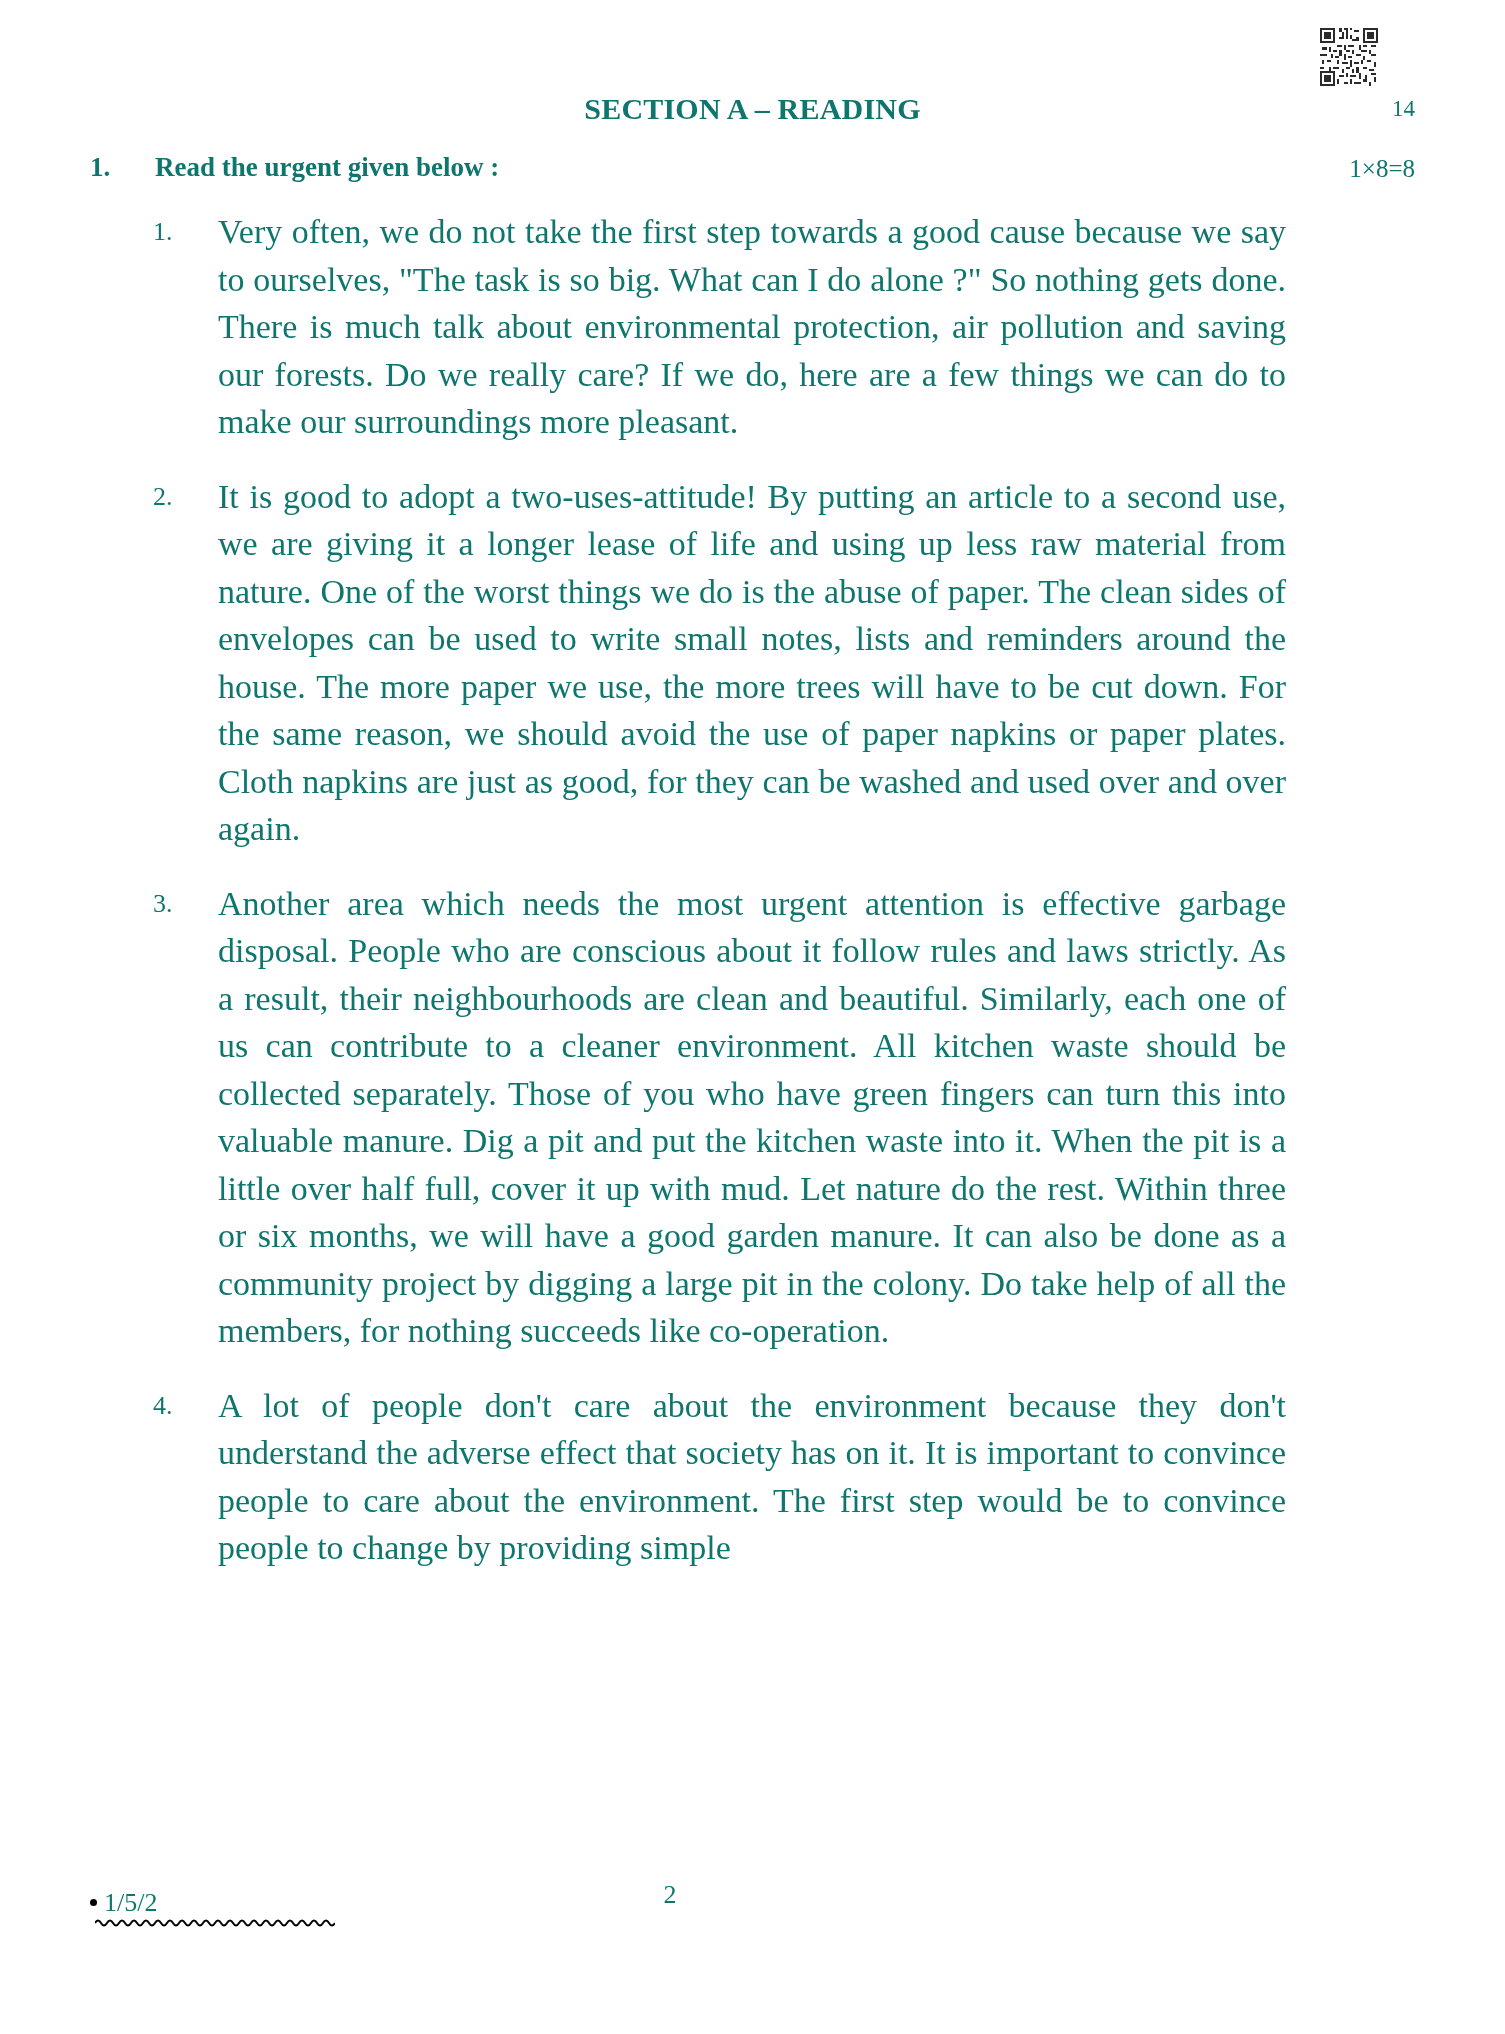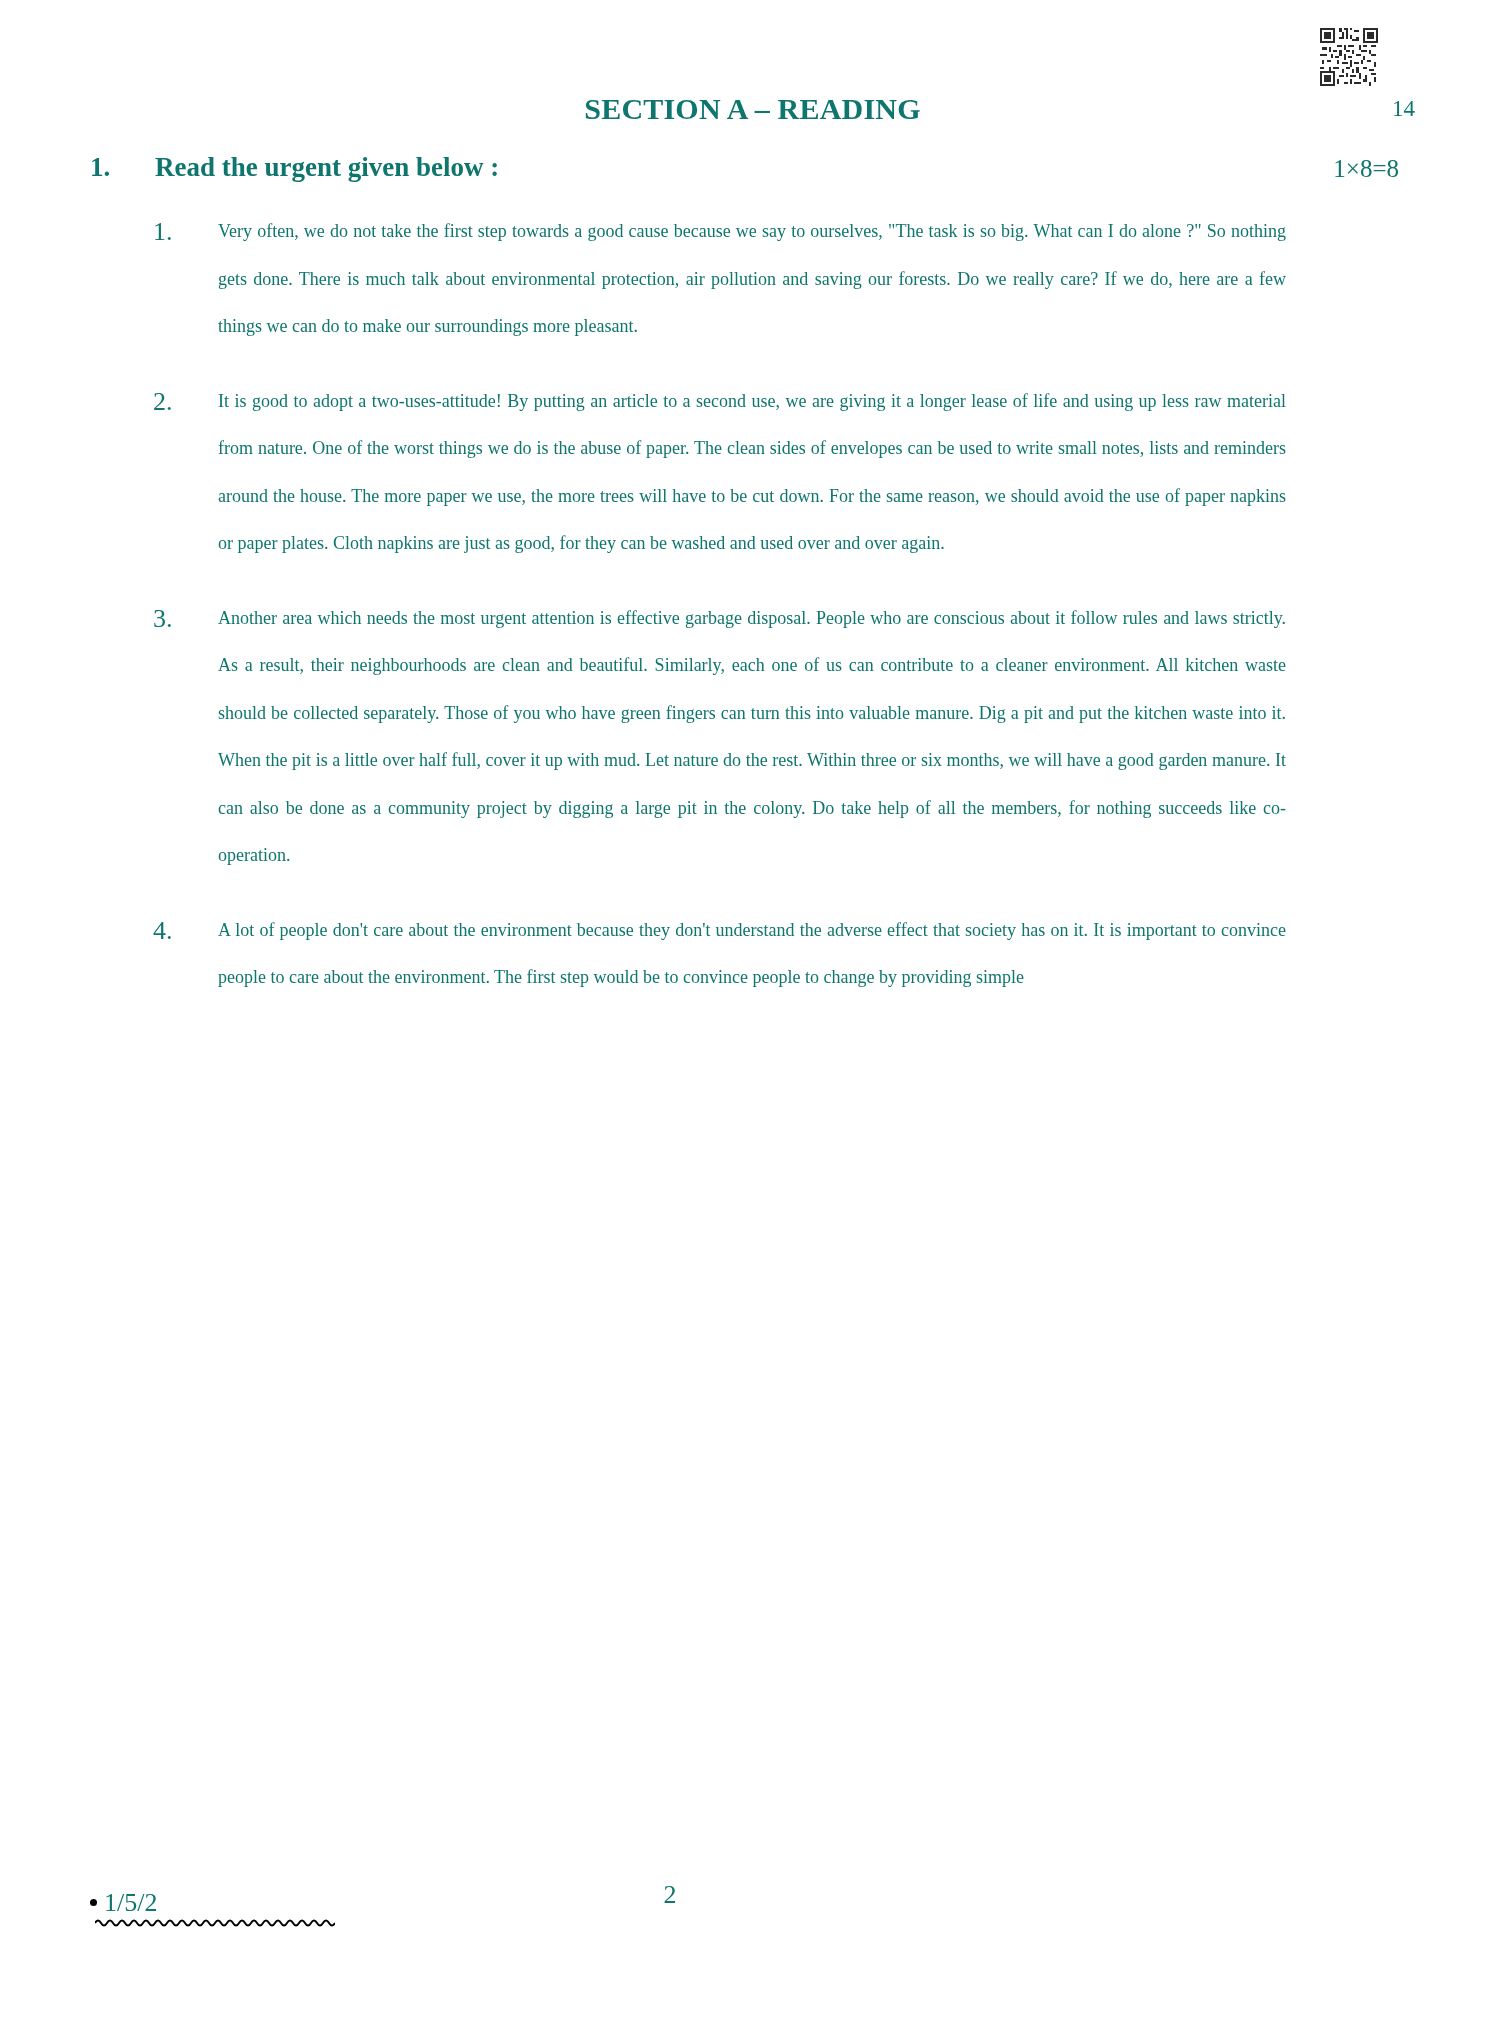--- a/index.html
+++ b/index.html
@@ -72,21 +72,21 @@
   .q-text {
     position: absolute;
     left: 65px;
     top: 0;
     font-size: 27px;
     font-weight: bold;
     white-space: nowrap;
   }
   .q-marks {
     position: absolute;
-    right: 16px;
+    right: 0;
     top: 3px;
     font-size: 25px;
     font-weight: normal;
     white-space: nowrap;
   }
 
   
   .passage {
     position: absolute;
     top: 208px;
@@ -100,21 +100,21 @@
   }
   .para:last-child { margin-bottom: 0; }
   .para-num {
     position: absolute;
     left: 5px;
     top: 0;
     font-size: 26px;
     line-height: 47.5px;
   }
   .para-body {
-    font-size: 18px;
+    font-size: 34px;
     line-height: 47.5px;
     text-align: justify;
     text-align-last: left;
     text-justify: inter-word;
     hyphens: none;
   }
 
   
   .footer {
     position: absolute;

